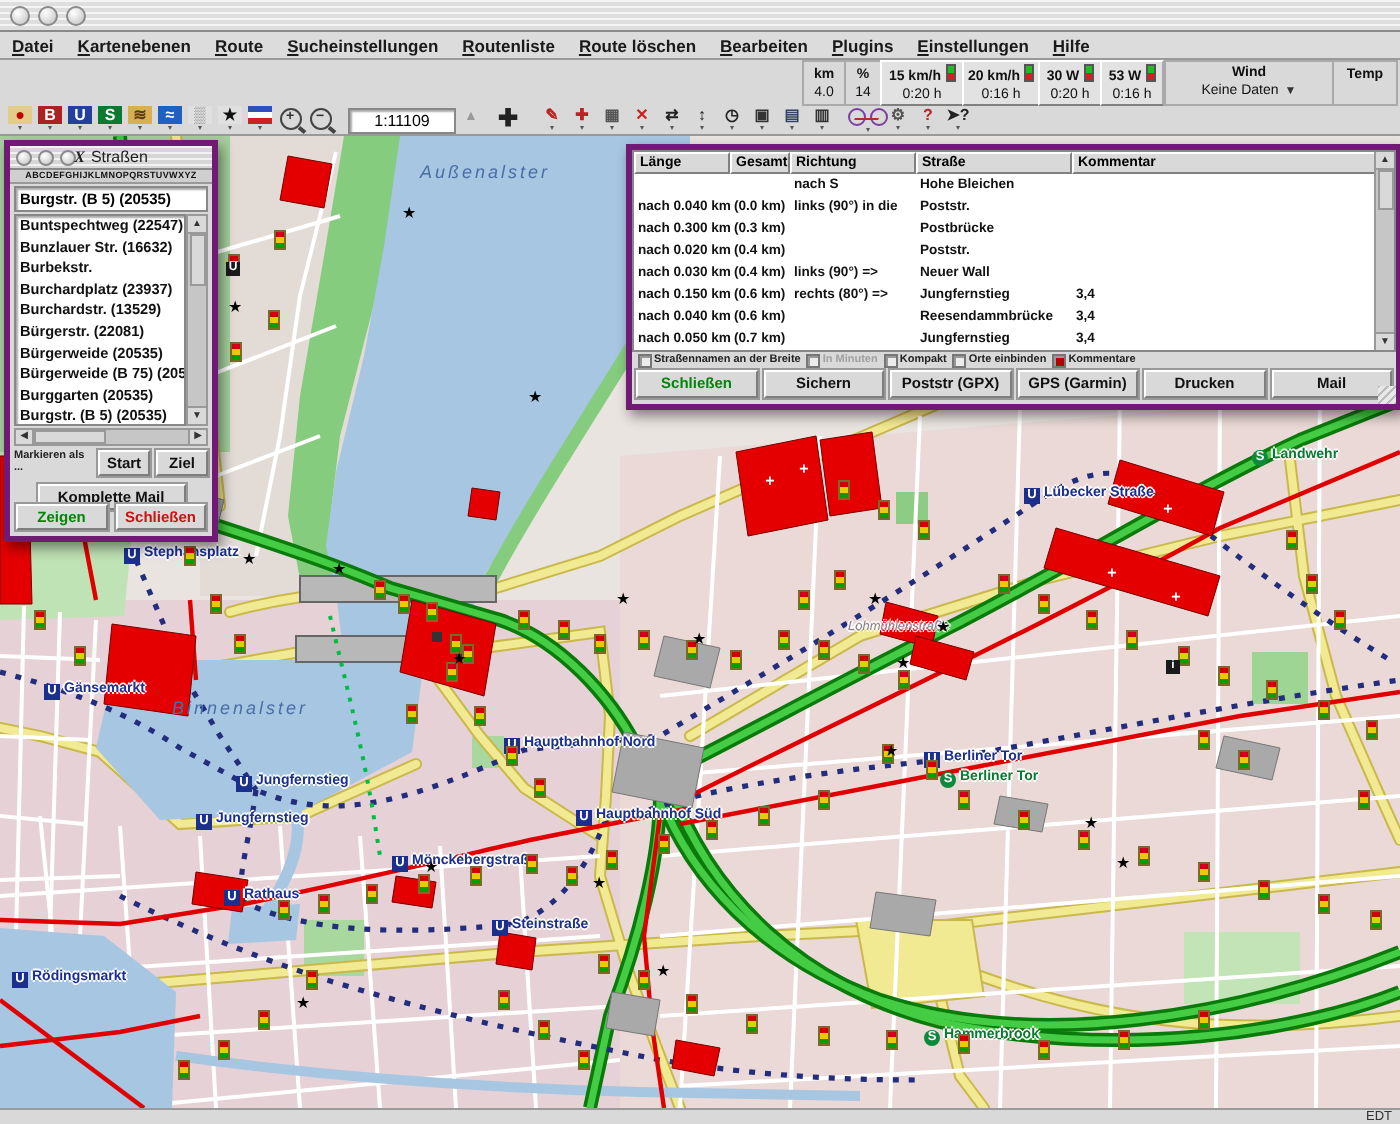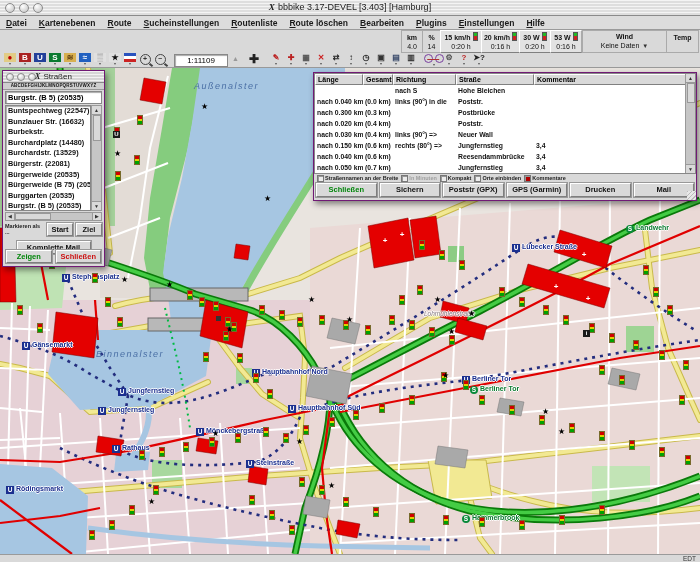--- a/index.html
+++ b/index.html
@@ -63,21 +63,21 @@
   .badge{display:inline-block;width:8px;height:8px;font-size:6.5px;font-weight:bold;color:#fff;
     text-align:center;line-height:8px;margin-right:2px;text-shadow:none;vertical-align:-1px;}
   .badge.u{background:#1b2f8f;}
   .badge.s{background:#0a8a3a;border-radius:50%;}
   .tl{position:absolute;width:4px;height:8px;border:1px solid #776a2a;
     background:linear-gradient(#d00000 0 33%,#e0d000 33% 66%,#00a000 66%);}
   .star{position:absolute;font-size:8px;line-height:8px;color:#000;}
   .usq{position:absolute;width:7px;height:7px;background:#1a1a1a;color:#fff;font-size:6px;
     font-weight:bold;text-align:center;line-height:7px;}
   
-  .win{position:absolute;background:#d9d9d9;border:1px solid #701a75;box-shadow:2px 3px 6px rgba(0,0,0,.45);}
+  .win{position:absolute;background:#d9d9d9;border:3px solid #701a75;box-shadow:2px 3px 6px rgba(0,0,0,.45);}
   .wtitle{height:11px;position:relative;border-bottom:1px solid #888;
     background:repeating-linear-gradient(180deg,#f2f2f2 0 1px,#d6d6d6 1px 3px);}
   .wcircles{position:absolute;left:3px;top:2px;display:flex;gap:3px;}
   .wc{width:6px;height:6px;border-radius:50%;border:1px solid #8a8a8a;
     background:radial-gradient(circle at 35% 30%,#fff,#c0c0c0);}
   .wname{position:absolute;left:0;right:0;top:1px;text-align:center;font-size:8px;color:#222;}
   .wname .xglyph{font-size:8px;}
   
   .streets{left:2px;top:2px;width:101px;}
   .alpha{height:6px;font-size:4.5px;font-weight:bold;letter-spacing:0.2px;text-align:center;
@@ -140,21 +140,20 @@
 <body>
 
 <div class="app">
 
   <div class="titlebar">
     <div class="tb-circles">
       <span class="circ"></span>
       <span class="circ"></span>
       <span class="circ"></span>
     </div>
-    <div class="titletext"><span class="xglyph">X</span><span>bbbike 3.17-DEVEL [3.403] [Hamburg]</span></div>
   </div>
 
   <div class="menubar" id="menubar">
       <span class="menu-item"><u>D</u>atei</span>
       <span class="menu-item"><u>K</u>artenebenen</span>
       <span class="menu-item"><u>R</u>oute</span>
       <span class="menu-item"><u>S</u>ucheinstellungen</span>
       <span class="menu-item"><u>R</u>outenliste</span>
       <span class="menu-item"><u>R</u>oute löschen</span>
       <span class="menu-item"><u>B</u>earbeiten</span>
@@ -476,22 +475,22 @@
         <polygon points="88,176 112,182 108,198 84,192"></polygon>
         <polygon points="438,378 468,382 465,400 435,396"></polygon>
         <polygon points="306,428 330,432 327,450 303,446"></polygon>
         <polygon points="612,300 640,306 636,322 608,316"></polygon>
         <polygon points="500,330 524,334 521,348 497,344"></polygon>
         <polygon points="332,250 360,256 355,276 327,270"></polygon>
       </g>
     </svg>
 
     <div id="overlay">
-        <span class="mlabel water" style="left: 194px; top: 14px;">Außenalster</span>
-        <span class="mlabel water" style="left: 96px; top: 282px;">Binnenalster</span>
+        <span class="mlabel water" style="left: 210px; top: 14px;">Außenalster</span>
+        <span class="mlabel water" style="left: 86px; top: 282px;">Binnenalster</span>
         <span class="mlabel plain" style="left: 58px; top: 166px;">(Messe/CCH)</span>
         <span class="mlabel gray" style="left: 424px; top: 241px;">Lohmühlenstraße</span>
         <span class="mlabel u" style="left: 62px; top: 204px;"><span class="badge u">U</span>Stephansplatz</span>
         <span class="mlabel u" style="left: 22px; top: 272px;"><span class="badge u">U</span>Gänsemarkt</span>
         <span class="mlabel u" style="left: 118px; top: 318px;"><span class="badge u">U</span>Jungfernstieg</span>
         <span class="mlabel u" style="left: 98px; top: 337px;"><span class="badge u">U</span>Jungfernstieg</span>
         <span class="mlabel u" style="left: 112px; top: 375px;"><span class="badge u">U</span>Rathaus</span>
         <span class="mlabel u" style="left: 196px; top: 358px;"><span class="badge u">U</span>Mönckebergstraße</span>
         <span class="mlabel u" style="left: 252px; top: 299px;"><span class="badge u">U</span>Hauptbahnhof Nord</span>
         <span class="mlabel u" style="left: 288px; top: 335px;"><span class="badge u">U</span>Hauptbahnhof Süd</span>
@@ -624,21 +623,21 @@
         </div>
         <div class="wname"><span class="xglyph">X</span><span>Straßen</span></div>
       </div>
       <div class="alpha">ABCDEFGHIJKLMNOPQRSTUVWXYZ</div>
       <div class="entry">Burgstr. (B 5) (20535)</div>
       <div class="listwrap">
         <div class="slist" id="streetlist">
             <div>Buntspechtweg (22547)</div>
             <div>Bunzlauer Str. (16632)</div>
             <div>Burbekstr.</div>
-            <div>Burchardplatz (14480)</div>
+            <div>Burchardplatz (23937)</div>
             <div>Burchardstr. (13529)</div>
             <div>Bürgerstr. (22081)</div>
             <div>Bürgerweide (20535)</div>
             <div>Bürgerweide (B 75) (2053</div>
             <div>Burggarten (20535)</div>
             <div>Burgstr. (B 5) (20535)</div>
           </div>
         <div class="vscroll">
           <div class="sarr">▲</div>
           <div class="sthumb"></div>

